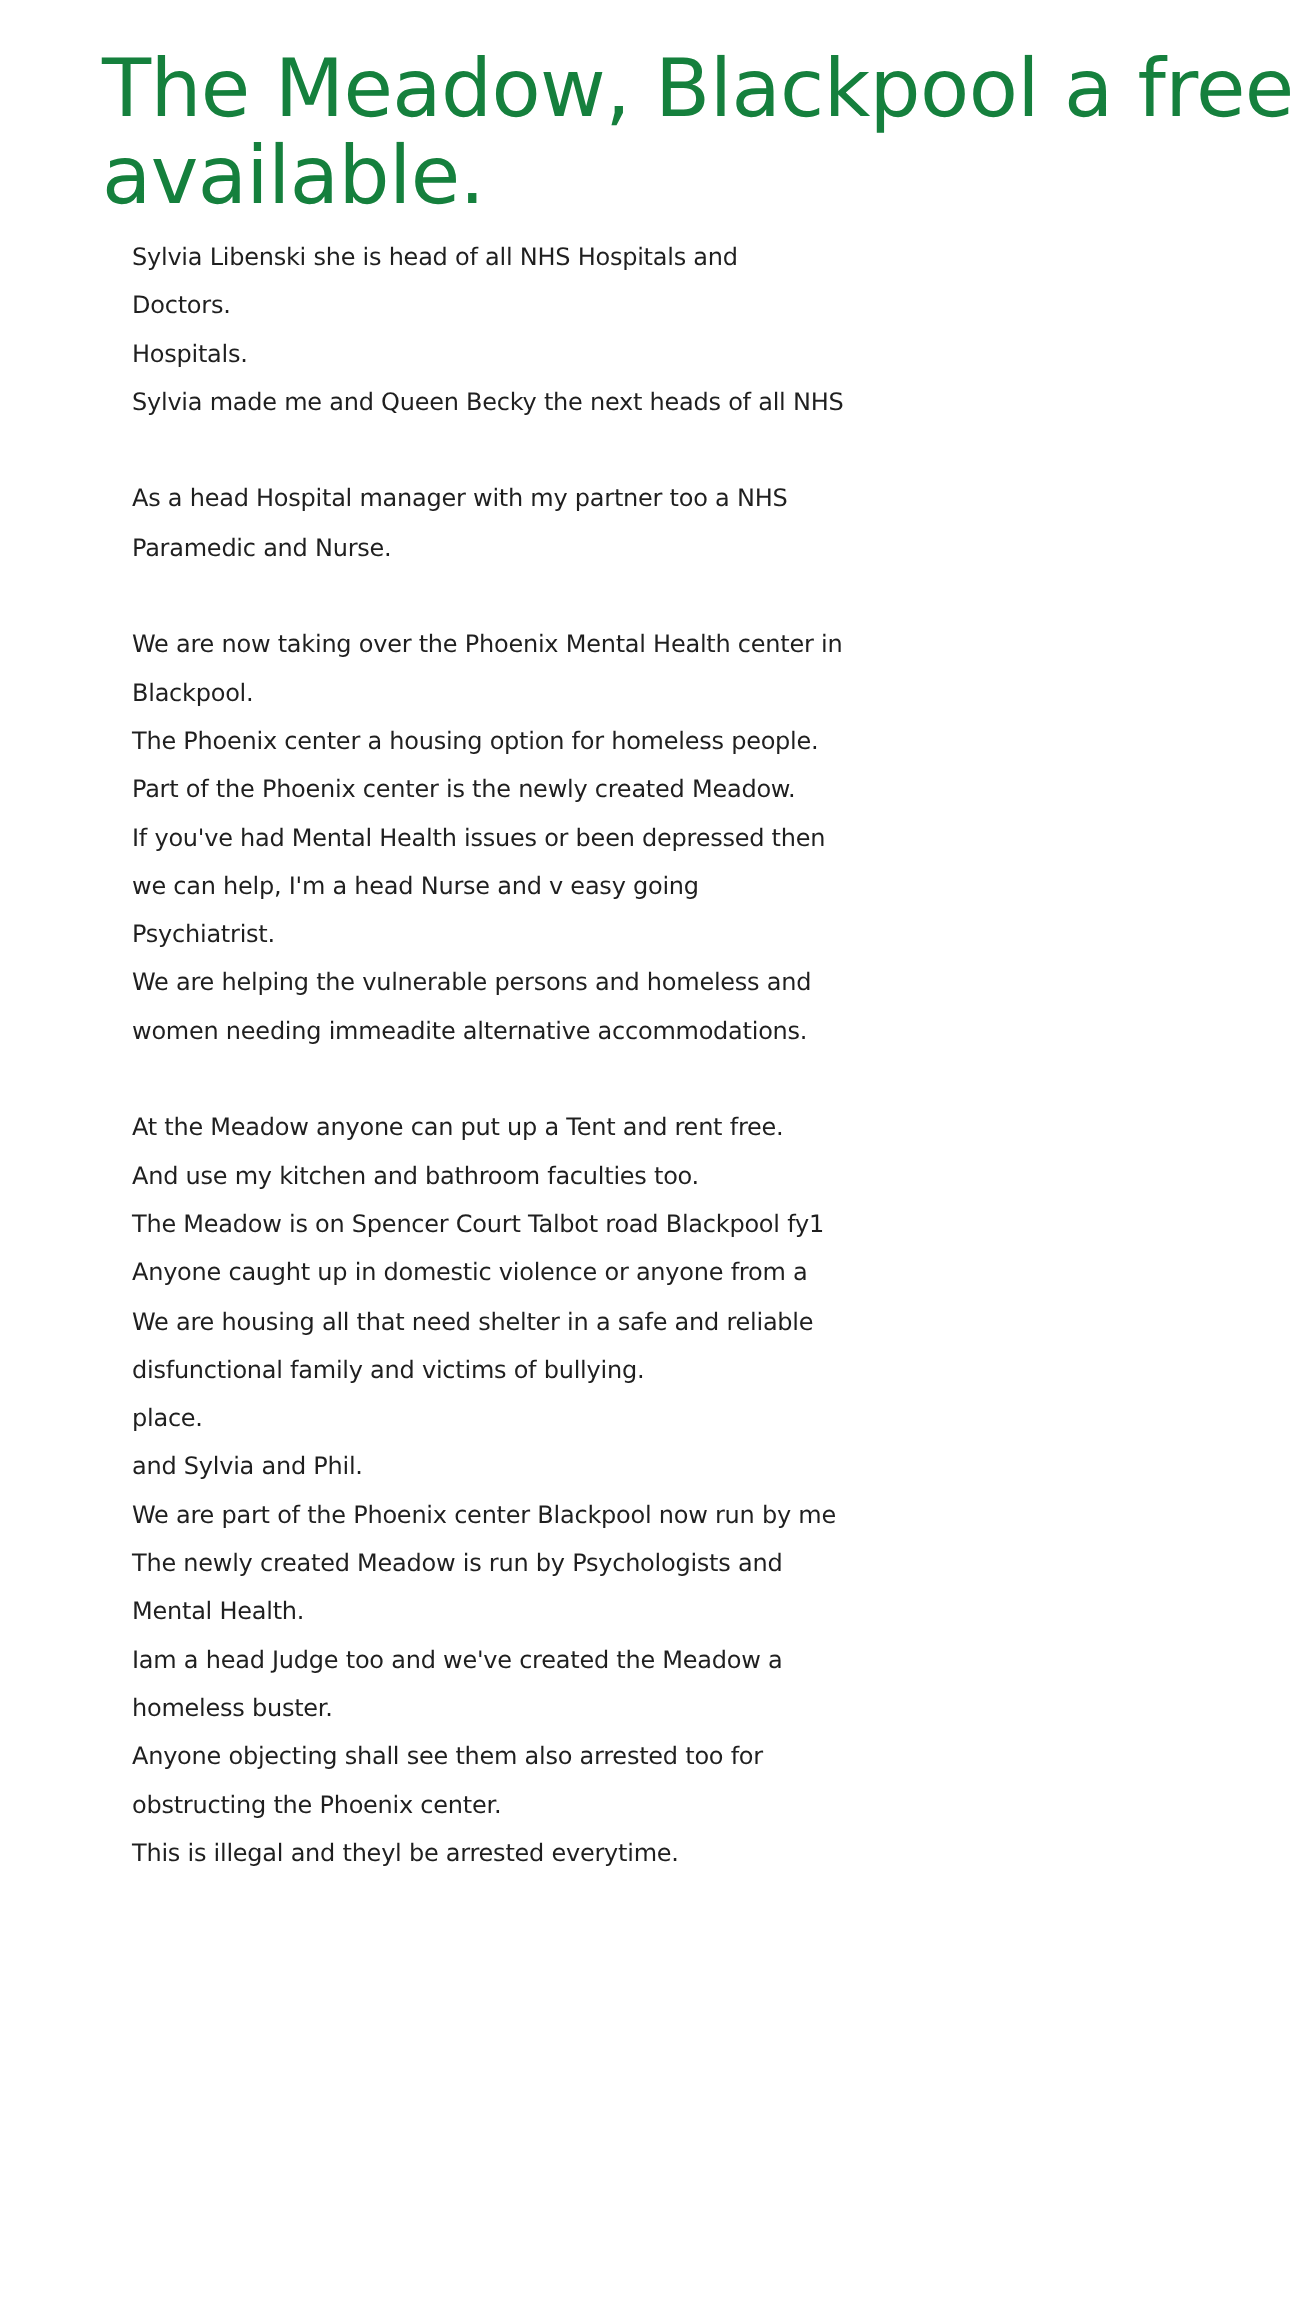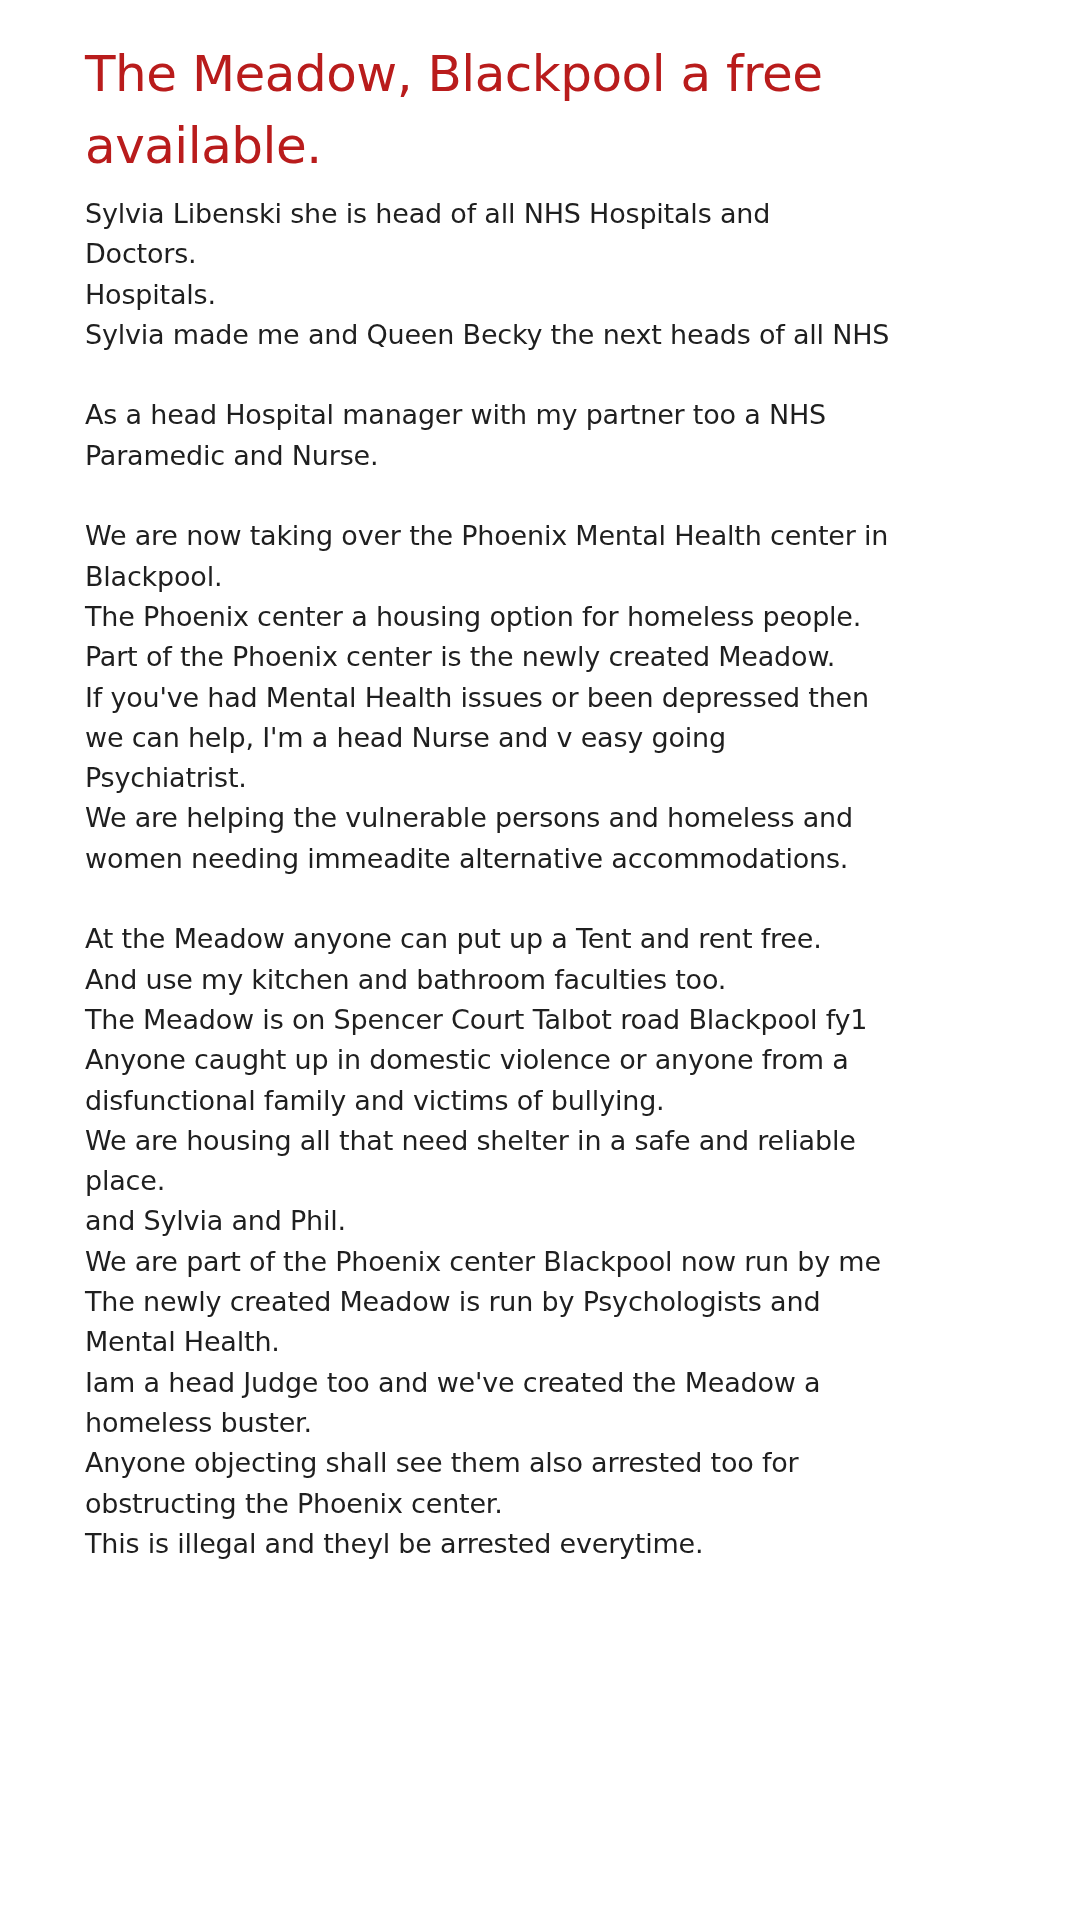--- a/index.html
+++ b/index.html
@@ -13,34 +13,35 @@
     height: 1920px;
     background: #ffffff;
     overflow: hidden;
     box-sizing: border-box;
     padding: 38px 40px 0 85px;
     color: #1f1f1f;
     font-family: "DejaVu Sans", "Liberation Sans", sans-serif;
   }
   .title {
     margin: 0;
-    font-size: 50px;
+    font-size: 67px;
     line-height: 72px;
     font-weight: 400;
     letter-spacing: -0.5px;
-    color: #b91c1c;
+    color: #15803d;
   }
   .title .tline {
     white-space: pre;
   }
   .body-text {
     margin-top: 12px;
-    font-size: 27px;
+    font-size: 20px;
     line-height: 40.3px;
     letter-spacing: -0.2px;
+    margin-left: 25px;
   }
   .body-text .line {
     white-space: pre;
     min-height: 40.3px;
   }
 </style>
 </head>
 <body>
 
 <div class="page">
@@ -64,22 +65,22 @@
       <div class="line">If you've had Mental Health issues or been depressed then</div>
       <div class="line">we can help, I'm a head Nurse and v easy going</div>
       <div class="line">Psychiatrist.</div>
       <div class="line">We are helping the vulnerable persons and homeless and</div>
       <div class="line">women needing immeadite alternative accommodations.</div>
       <div class="line">&nbsp;</div>
       <div class="line">At the Meadow anyone can put up a Tent and rent free.</div>
       <div class="line">And use my kitchen and bathroom faculties too.</div>
       <div class="line">The Meadow is on Spencer Court Talbot road Blackpool fy1</div>
       <div class="line">Anyone caught up in domestic violence or anyone from a</div>
+      <div class="line">We are housing all that need shelter in a safe and reliable</div>
       <div class="line">disfunctional family and victims of bullying.</div>
-      <div class="line">We are housing all that need shelter in a safe and reliable</div>
       <div class="line">place.</div>
       <div class="line">and Sylvia and Phil.</div>
       <div class="line">We are part of the Phoenix center Blackpool now run by me</div>
       <div class="line">The newly created Meadow is run by Psychologists and</div>
       <div class="line">Mental Health.</div>
       <div class="line">Iam a head Judge too and we've created the Meadow a</div>
       <div class="line">homeless buster.</div>
       <div class="line">Anyone objecting shall see them also arrested too for</div>
       <div class="line">obstructing the Phoenix center.</div>
       <div class="line">This is illegal and theyl be arrested everytime.</div>

